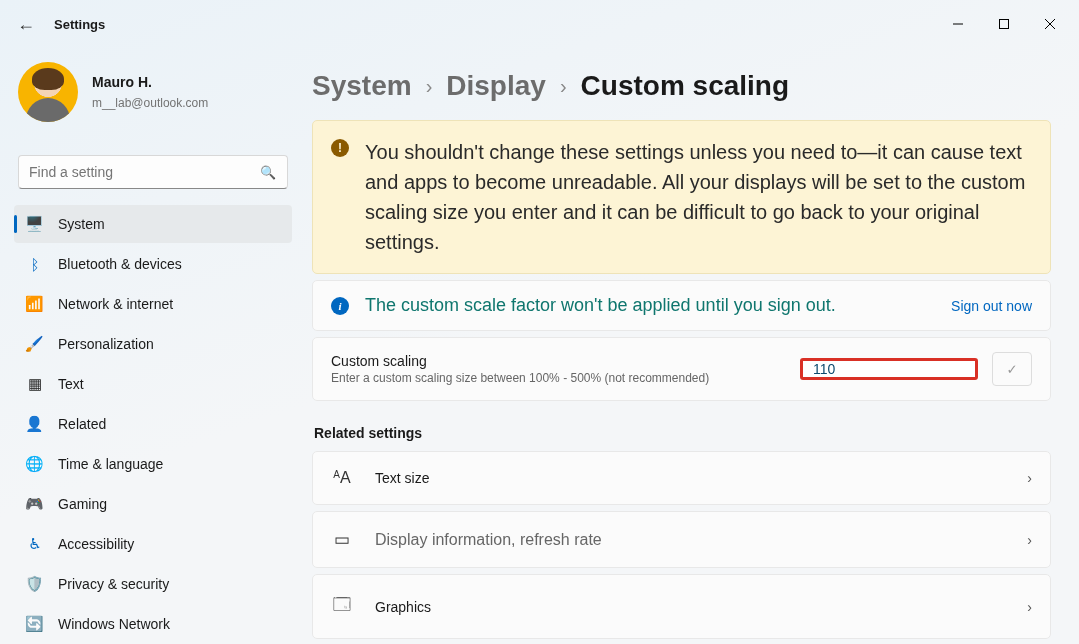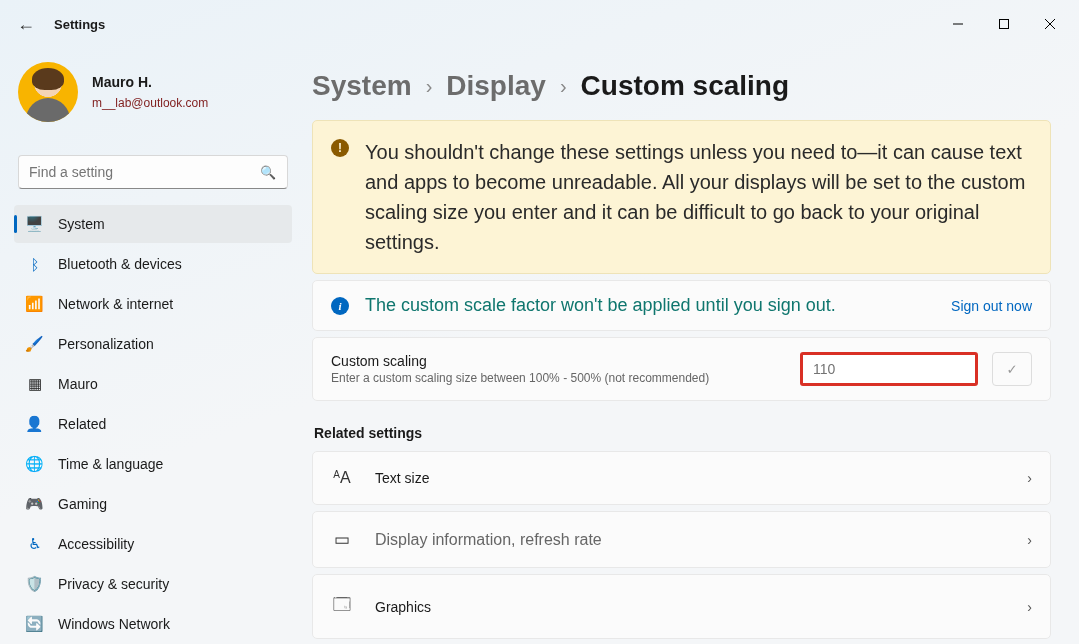--- a/index.html
+++ b/index.html
@@ -10,21 +10,21 @@
 .win-controls { margin-left:auto; display:flex; }
 .win-btn { width:46px; height:32px; border:none; background:transparent; display:flex; align-items:center; justify-content:center; }
 .win-btn svg { width:10px; height:10px; }
 .app { display:flex; height: calc(100% - 48px); }
 .sidebar { width:300px; padding:12px 8px 0 14px; overflow:hidden; }
 .profile { display:flex; align-items:center; gap:14px; padding:2px 4px 14px 4px; }
 .avatar { width:60px; height:60px; border-radius:50%; background: radial-gradient(circle at 50% 35%, #f4d4b4 28%, transparent 29%), linear-gradient(#f8b400,#f8b400); position:relative; overflow:hidden; }
 .avatar::before { content:""; position:absolute; top:6px; left:14px; width:32px; height:22px; background:#5a3a1c; border-radius:50% 50% 40% 40%; }
 .avatar::after { content:""; position:absolute; bottom:-6px; left:8px; width:44px; height:30px; background:#6a6a6a; border-radius:22px 22px 0 0; }
 .profile-name { font-size:14px; font-weight:600; color:#1a1a1a; }
-.profile-email { font-size:12px; color:#7f1d1d;margin-top:6px; }
+.profile-email { font-size:12px; color:#737373;margin-top:6px; }
 .search { margin:19px 4px 16px 4px; height:34px; background:#fdfdfd; border:1px solid #d8d8d8; border-bottom:1px solid #888; border-radius:4px; display:flex; align-items:center; padding:0 10px; }
 .search input { flex:1; border:none; outline:none; background:transparent; font-size:14px; color:#666; }
 .search-icon { font-size:13px; color:#555; }
 .nav { display:flex; flex-direction:column; gap:2px; }
 .nav-item { display:flex; align-items:center; gap:14px; height:38px; padding:0 12px; border-radius:4px; font-size:14px; color:#1a1a1a; cursor:default; position:relative; }
 .nav-item.active { background:#e6e9eb; }
 .nav-item.active::before { content:""; position:absolute; left:0; top:10px; width:3px; height:18px; background:#0067c0; border-radius:3px; }
 .nav-icon { width:18px; height:18px; display:flex; align-items:center; justify-content:center; font-size:15px; }
 .main { flex:1; padding:22px 28px 0 12px; overflow-y:auto; }
 .breadcrumb { display:flex; align-items:center; gap:14px; font-size:28px; margin-bottom:18px; }
@@ -36,21 +36,21 @@
 .warn-icon { width:18px; height:18px; background:#8a5a00; border-radius:50%; display:flex; align-items:center; justify-content:center; color:#fdf4d5; font-size:12px; font-weight:bold; flex-shrink:0; margin-top:2px; }
 .warn-text { font-size:20px; color:#2a2a2a; line-height:1.5; }
 .info-row { padding:14px 18px; display:flex; align-items:center; gap:16px; }
 .info-icon { width:18px; height:18px; background:#0067c0; border-radius:50%; color:#fff; display:flex; align-items:center; justify-content:center; font-size:11px; font-style:italic; font-weight:bold; font-family:serif; }
 .info-text { font-size:18px; color:#0f766e; }
 .signout-link { margin-left:auto; color:#0067c0; font-size:14px; cursor:pointer; }
 .scaling-row { padding:14px 18px; display:flex; align-items:center; gap:14px; }
 .scaling-labels { flex:1; }
 .scaling-title { font-size:14px; color:#1a1a1a; }
 .scaling-sub { font-size:12px; color:#666; margin-top:2px; }
-.scale-input { width:178px; height:34px; border:3px solid #d93025; background:#fff; padding:0 10px; font-size:14px; color:#737373; outline:none; border-radius:3px; }
+.scale-input { width:178px; height:22px; border:3px solid #d93025; background:#fff; padding:0 10px; font-size:14px; color:#0c4a6e; outline:none; border-radius:3px; }
 .check-btn { width:40px; height:34px; border:1px solid #ddd; background:#fbfbfb; border-radius:4px; display:flex; align-items:center; justify-content:center; color:#999; }
 .section-heading { font-size:14px; font-weight:600; color:#1a1a1a; margin:24px 0 10px 2px; }
 .link-row { padding:17px 18px; display:flex; align-items:center; gap:22px; cursor:default; }
 .link-icon { width:22px; font-size:17px; color:#333; display:flex; justify-content:center; }
 .link-labels { flex:1; }
 .link-title { font-size:14px; color:#1a1a1a; }
 .link-sub { font-size:16px; color:#666; margin-top:1px; }
 .chevron { color:#555; font-size:14px; }
 .help-row { display:flex; align-items:center; gap:14px; padding:8px 4px; color:#0067c0; font-size:14px; }
 .help-icon { width:18px; height:18px; border:1.5px solid #0067c0; border-radius:50%; display:flex; align-items:center; justify-content:center; font-size:11px; }
@@ -106,21 +106,21 @@
       <div class="nav-item">
           <span class="nav-icon" style="color:#0091d6">📶</span>
           <span>Network &amp; internet</span>
         </div>
       <div class="nav-item">
           <span class="nav-icon">🖌️</span>
           <span>Personalization</span>
         </div>
       <div class="nav-item">
           <span class="nav-icon">▦</span>
-          <span>Mauro</span>
+          <span>Text</span>
         </div>
       <div class="nav-item">
           <span class="nav-icon" style="color:#2a9d5c">👤</span>
           <span>Related</span>
         </div>
       <div class="nav-item">
           <span class="nav-icon">🌐</span>
           <span>Time &amp; language</span>
         </div>
       <div class="nav-item">

